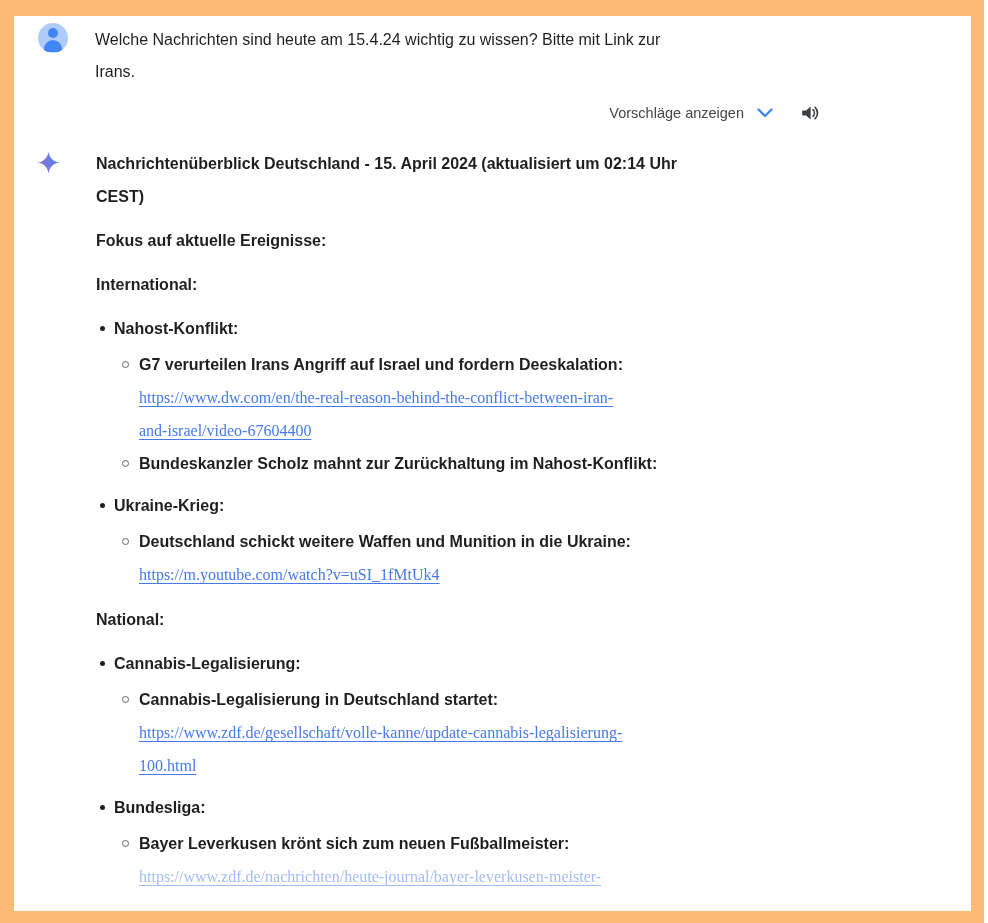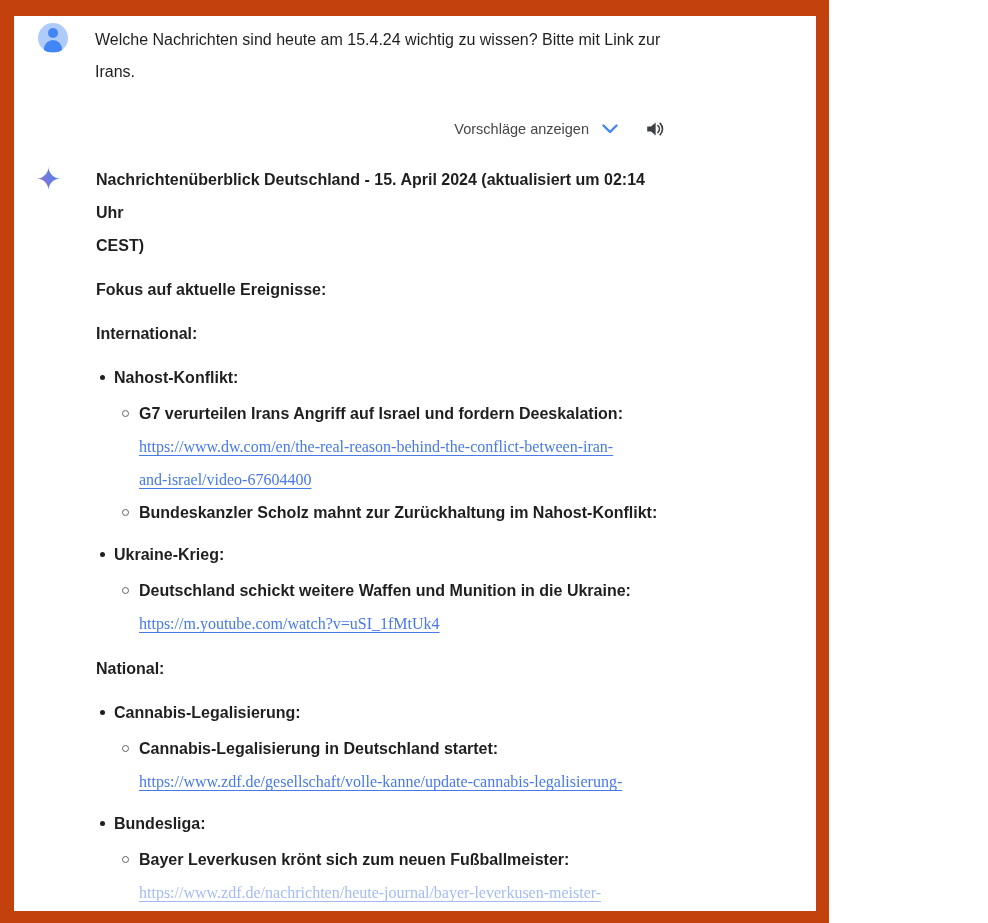--- a/index.html
+++ b/index.html
@@ -2,22 +2,22 @@
 <html><head>
 <meta charset="utf-8">
 <style>
   * { margin: 0; padding: 0; box-sizing: border-box; }
   html, body { width: 988px; height: 923px; }
   body {
     font-family: "Liberation Sans", sans-serif;
     background: #ffffff;
   }
   .frame {
-    width: 829px; height: 923px;
-    background: #c2410c;
+    width: 984px; height: 923px;
+    background: #fdba74;
     padding: 16px 13px 12px 14px;
   }
   .content {
     width: 100%; height: 100%;
     background: #ffffff;
     overflow: hidden;
     padding-top: 7px;
     color: #1f1f1f;
   }
 
@@ -49,21 +49,21 @@
   .msg-text {
     font-size: 16px;
     line-height: 32px;
     color: #1f1f1f;
     padding-top: 1px;
   }
   .msg-text .line { display: block; }
 
   
   .suggestions-row {
-    margin-top: 28px;
+    margin-top: 12px;
     margin-right: 150px;
     display: flex;
     justify-content: flex-end;
     align-items: center;
     gap: 14px;
     height: 26px;
   }
   .suggestions-toggle {
     display: flex; align-items: center; gap: 13px;
     background: none; border: none; cursor: pointer;
@@ -247,20 +247,21 @@
           <div class="section-title">National:</div>
           <ul class="t-list">
 
             <li class="topic">
               <span class="topic-label">Cannabis-Legalisierung:</span>
               <ul class="e-list">
                 <li class="entry">
                   <div class="entry-headline">Cannabis-Legalisierung in Deutschland startet:</div>
                   <a class="entry-link">
                     <span class="link-line">https://www.zdf.de/gesellschaft/volle-kanne/update-cannabis-legalisierung-</span>
+                    <span class="link-line">100.html</span>
                   </a>
                 </li>
               </ul>
             </li>
 
             <li class="topic">
               <span class="topic-label">Bundesliga:</span>
               <ul class="e-list">
                 <li class="entry">
                   <div class="entry-headline">Bayer Leverkusen krönt sich zum neuen Fußballmeister:</div>

